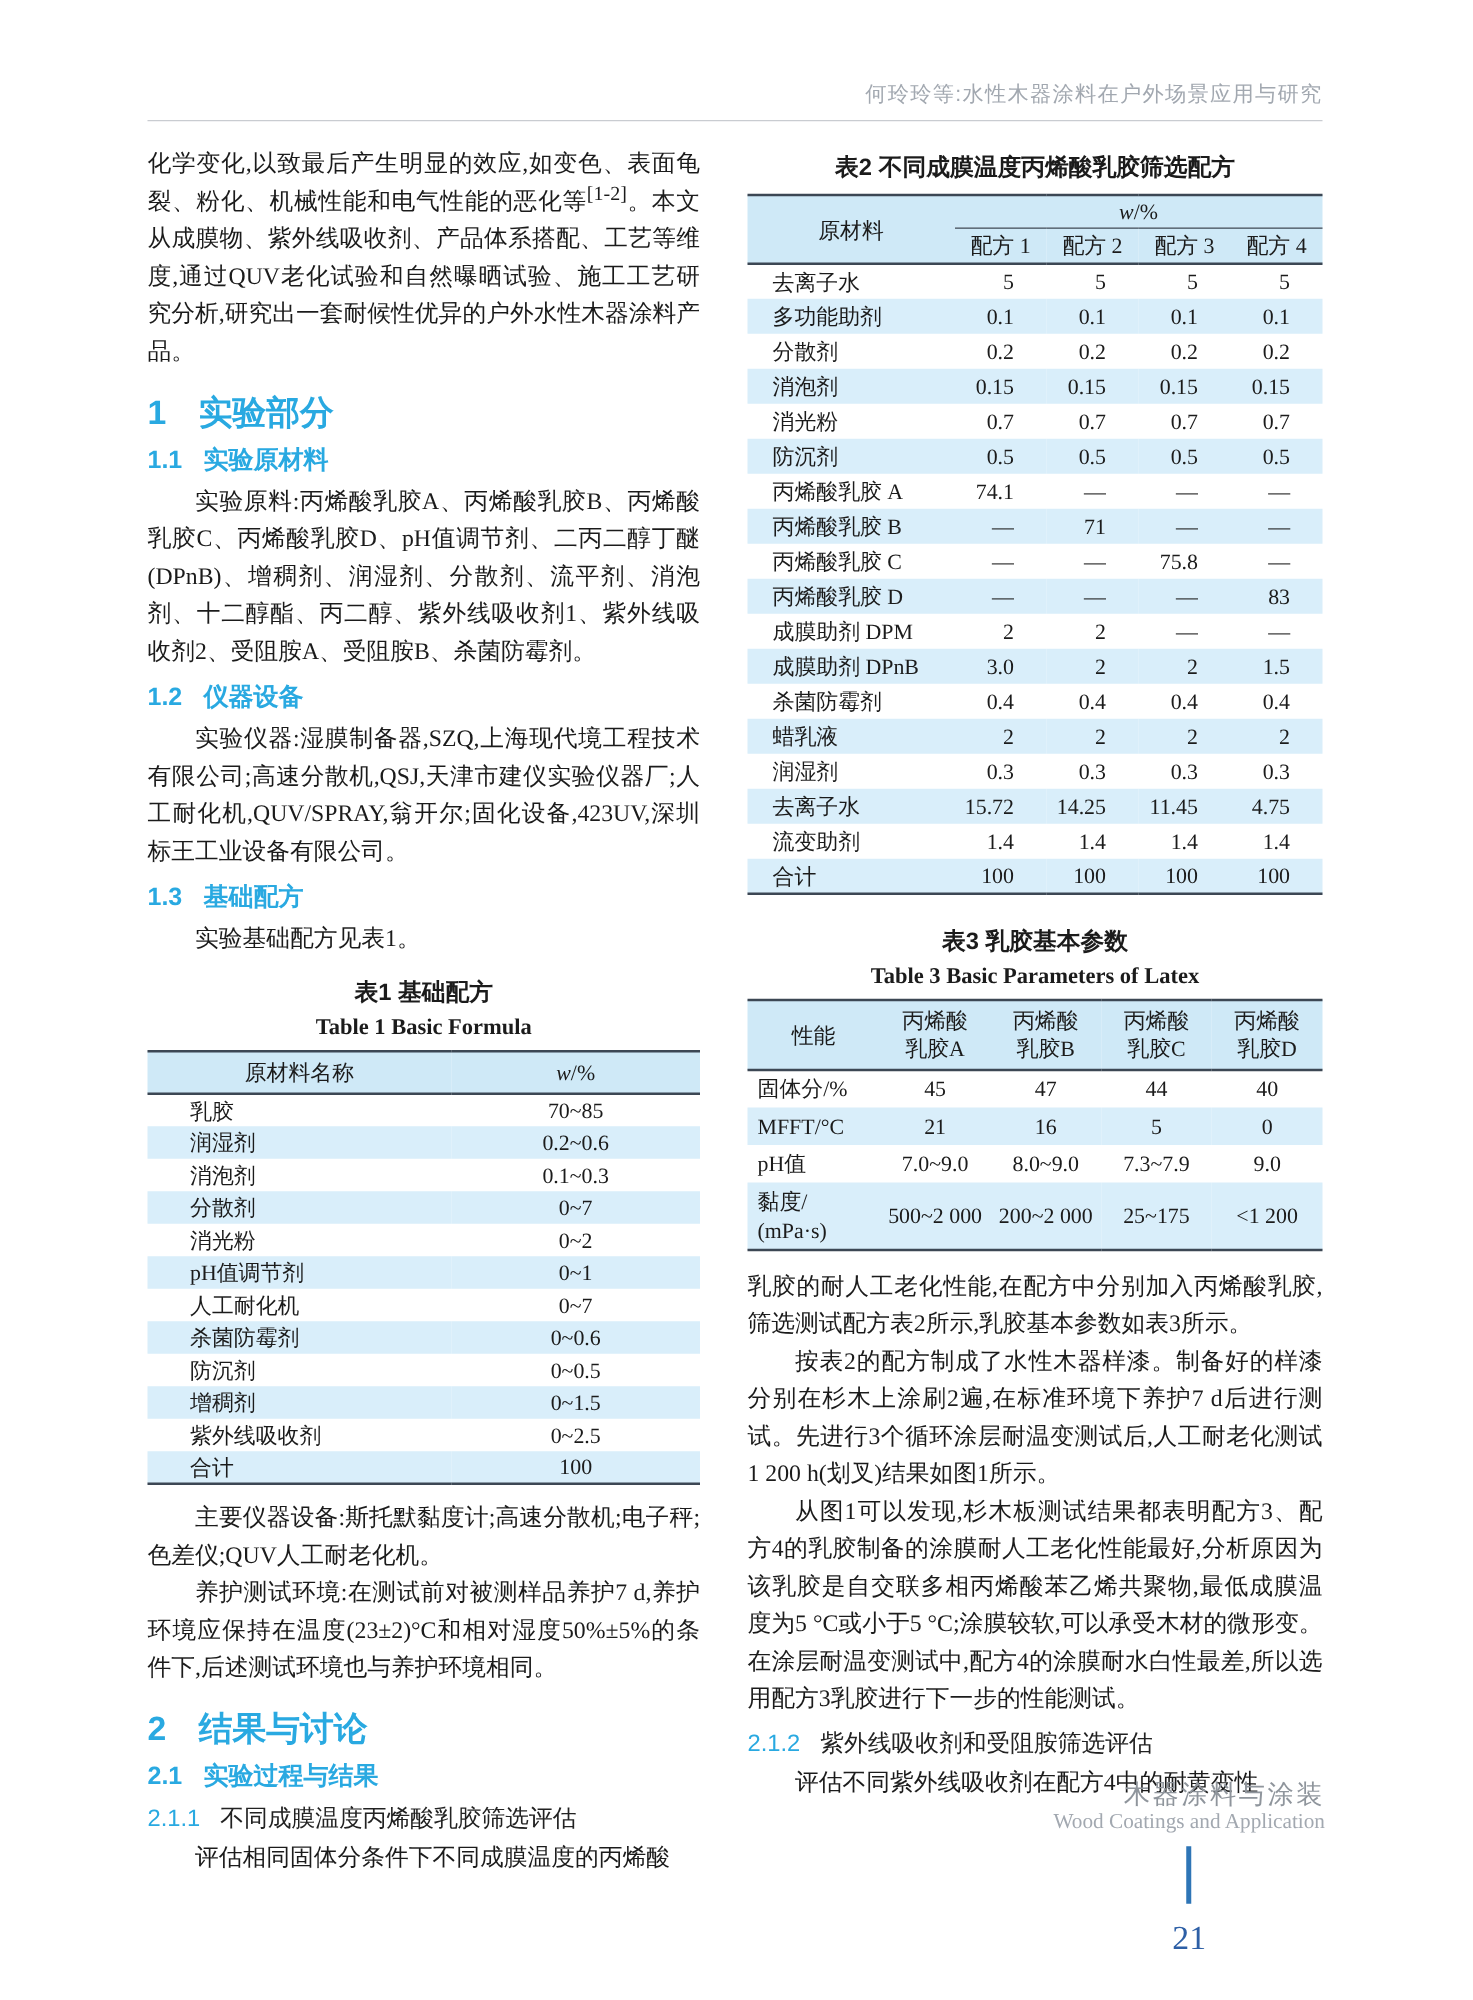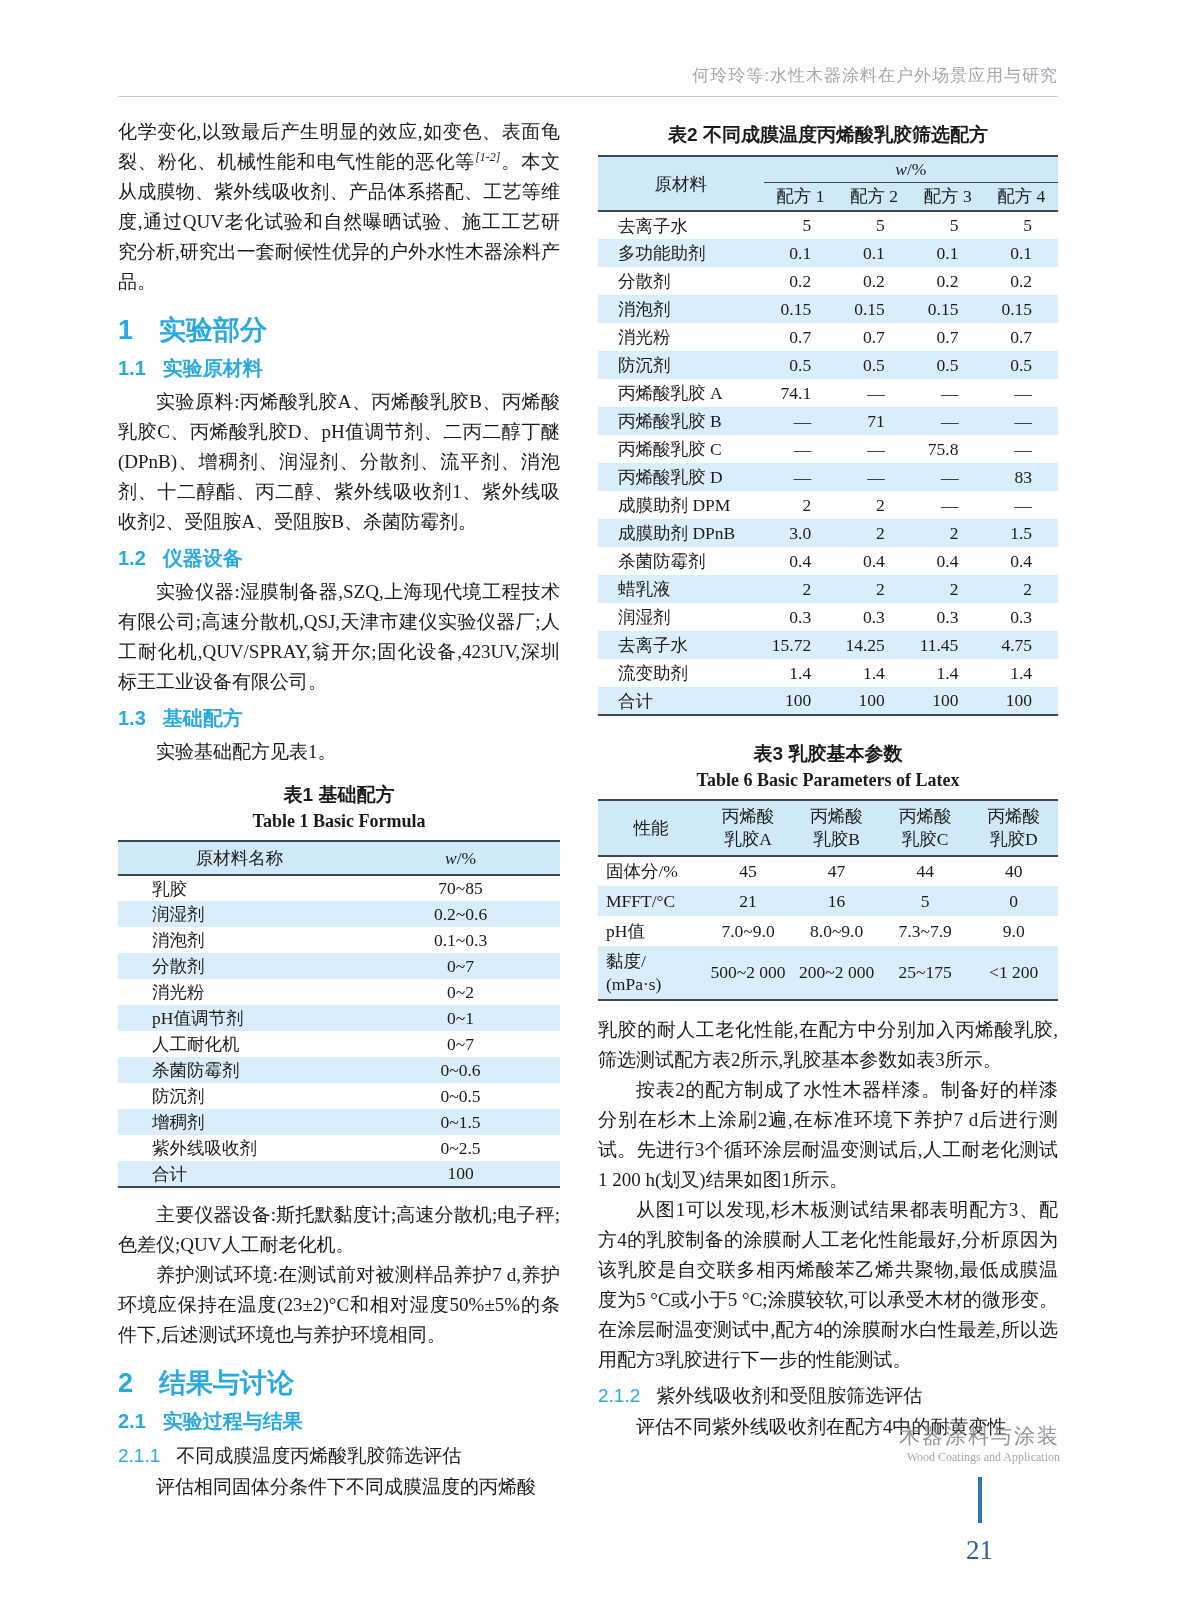--- a/index.html
+++ b/index.html
@@ -24,21 +24,21 @@
     font-family:"Liberation Sans","DejaVu Sans",sans-serif;
     font-size:17px;color:var(--muted_gray);letter-spacing:1px;
     border-bottom:1px solid #c9ccd1;padding-bottom:9px;
   }
   .columns{display:flex;gap:38px;margin-top:20px;}
   .col-left{width:442px;flex:none;}
   .col-right{width:460px;flex:none;}
   p{margin:0;font-size:19px;line-height:30px;text-align:justify;}
   p.indent{text-indent:2em;}
   p.spaced{margin-top:4px;}
-  sup.ref{font-size:12px;vertical-align:super;line-height:0;font-style:italic;}
+  sup.ref{font-size:16px;vertical-align:super;line-height:0;}
   h1.sec{
     font-family:"Liberation Sans","DejaVu Sans",sans-serif;
     color:var(--accent_blue);font-size:27px;font-weight:bold;
     margin:16px 0 8px 0;line-height:34px;
   }
   h1.sec .num{margin-right:26px;}
   h2.sec{
     font-family:"Liberation Sans","DejaVu Sans",sans-serif;
     color:var(--accent_blue);font-size:20px;font-weight:bold;
     margin:8px 0 5px 0;line-height:27px;
@@ -92,21 +92,21 @@
   #t3 tbody tr:last-child td{height:54px;}
   .footer{
     position:absolute;right:118px;bottom:34px;
     display:flex;align-items:center;gap:12px;flex-direction:column;
   }
   .footer-names{text-align:right;}
   .f-cn{
     font-family:"Liberation Sans","DejaVu Sans",sans-serif;
     color:#8f959c;font-size:21px;letter-spacing:2px;line-height:26px;
   }
-  .f-en{color:var(--muted_gray);font-size:12px;line-height:16px;}
+  .f-en{color:var(--muted_gray);font-size:17px;line-height:16px;}
   .f-bar{width:4px;height:46px;background:var(--footer_bar_blue);}
   .f-page{
     color:var(--page_number_blue);font-size:27px;
     font-family:"Liberation Serif","DejaVu Serif",serif;
   }
 </style>
 </head>
 <body>
 
 <div class="page">
@@ -345,21 +345,21 @@
               <td>100</td>
               <td>100</td>
               <td>100</td>
               <td>100</td>
             </tr>
           </tbody>
       </table>
 
       <div class="tbl-caption" style="margin-top:24px">
         <div class="cap-cn">表3  乳胶基本参数</div>
-        <div class="cap-en">Table 6  Basic Parameters of Latex</div>
+        <div class="cap-en">Table 3  Basic Parameters of Latex</div>
       </div>
       <table id="t3">
         <thead>
             <tr>
               <th>性能</th>
               <th>丙烯酸
 乳胶A</th>
               <th>丙烯酸
 乳胶B</th>
               <th>丙烯酸

